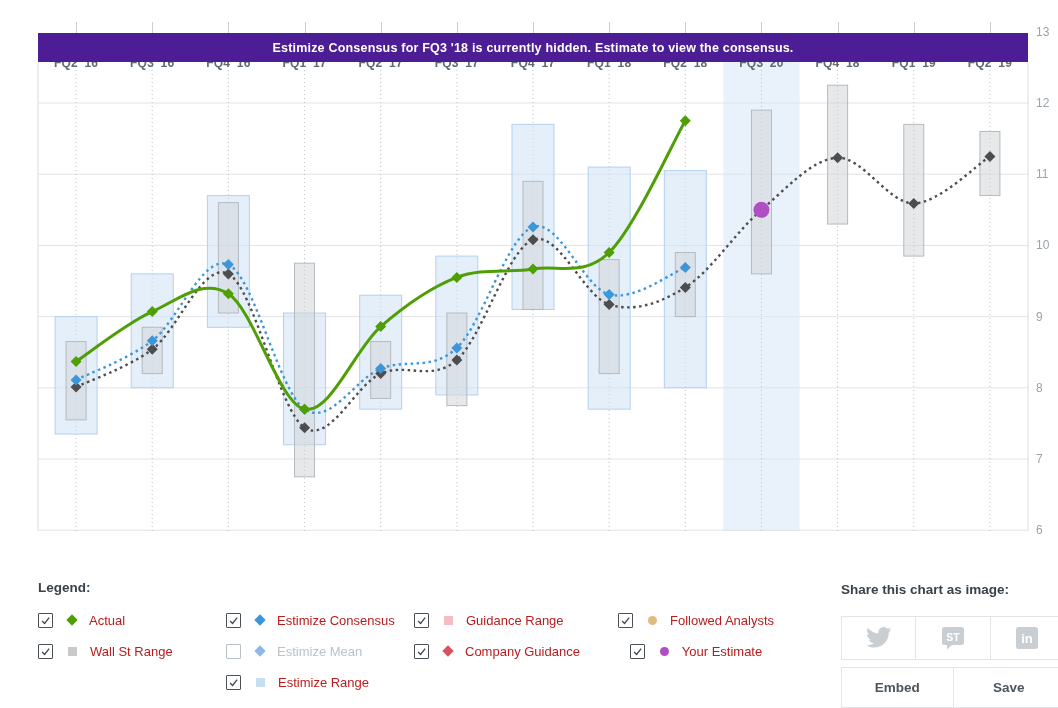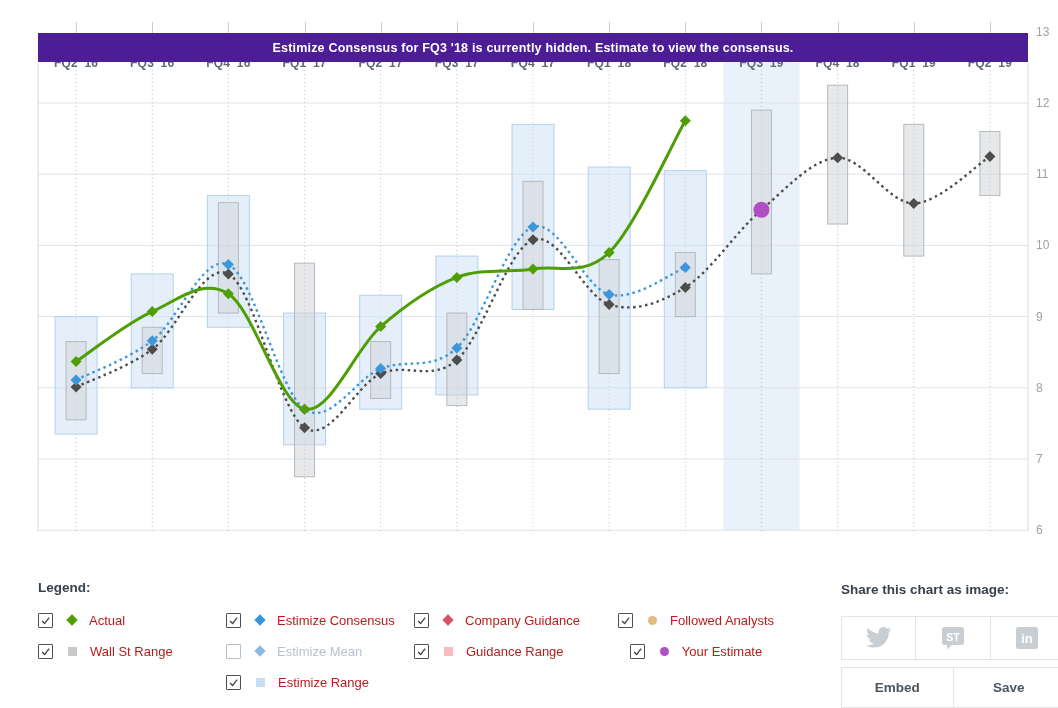--- a/index.html
+++ b/index.html
@@ -154,21 +154,21 @@
       <span class="xlab" style="left: 380.692px;">FQ2 '17</span>
       <div class="xtick" style="left: 380.692px;"></div>
       <span class="xlab" style="left: 456.846px;">FQ3 '17</span>
       <div class="xtick" style="left: 456.846px;"></div>
       <span class="xlab" style="left: 533px;">FQ4 '17</span>
       <div class="xtick" style="left: 533px;"></div>
       <span class="xlab" style="left: 609.154px;">FQ1 '18</span>
       <div class="xtick" style="left: 609.154px;"></div>
       <span class="xlab" style="left: 685.308px;">FQ2 '18</span>
       <div class="xtick" style="left: 685.308px;"></div>
-      <span class="xlab" style="left: 761.462px;">FQ3 '19</span>
+      <span class="xlab" style="left: 761.462px;">FQ3 '20</span>
       <div class="xtick" style="left: 761.462px;"></div>
       <span class="xlab" style="left: 837.615px;">FQ4 '18</span>
       <div class="xtick" style="left: 837.615px;"></div>
       <span class="xlab" style="left: 913.769px;">FQ1 '19</span>
       <div class="xtick" style="left: 913.769px;"></div>
       <span class="xlab" style="left: 989.923px;">FQ2 '19</span>
       <div class="xtick" style="left: 989.923px;"></div>
     </div>
   <div class="banner">
     <span>Estimize Consensus for FQ3 '18 is currently hidden. Estimate to view the consensus.</span>
@@ -232,31 +232,31 @@
             <span class="llbl">Estimize Range</span>
           </div>
         </div>
         <div class="lcol" style="width: 187px;">
           <div class="litem">
             <span class="cb">
               <svg width="11" height="11" viewBox="0 0 12 12">
                 <polyline points="2.3,6.5 5,9.2 10,2.8" fill="none" stroke="#3e454c" stroke-width="1.4"></polyline>
               </svg>
             </span>
+            <span class="mk square" style="background: rgb(245, 188, 193);"></span>
+            <span class="llbl">Guidance Range</span>
+          </div>
+          <div class="litem">
+            <span class="cb">
+              <svg width="11" height="11" viewBox="0 0 12 12">
+                <polyline points="2.3,6.5 5,9.2 10,2.8" fill="none" stroke="#3e454c" stroke-width="1.4"></polyline>
+              </svg>
+            </span>
             <span class="mk diamond" style="background: rgb(216, 81, 95);"></span>
             <span class="llbl">Company Guidance</span>
-          </div>
-          <div class="litem">
-            <span class="cb">
-              <svg width="11" height="11" viewBox="0 0 12 12">
-                <polyline points="2.3,6.5 5,9.2 10,2.8" fill="none" stroke="#3e454c" stroke-width="1.4"></polyline>
-              </svg>
-            </span>
-            <span class="mk square" style="background: rgb(245, 188, 193);"></span>
-            <span class="llbl">Guidance Range</span>
           </div>
         </div>
         <div class="lcol" style="width: 190px; align-items: center;">
           <div class="litem">
             <span class="cb">
               <svg width="11" height="11" viewBox="0 0 12 12">
                 <polyline points="2.3,6.5 5,9.2 10,2.8" fill="none" stroke="#3e454c" stroke-width="1.4"></polyline>
               </svg>
             </span>
             <span class="mk circle" style="background: rgb(222, 187, 126);"></span>

